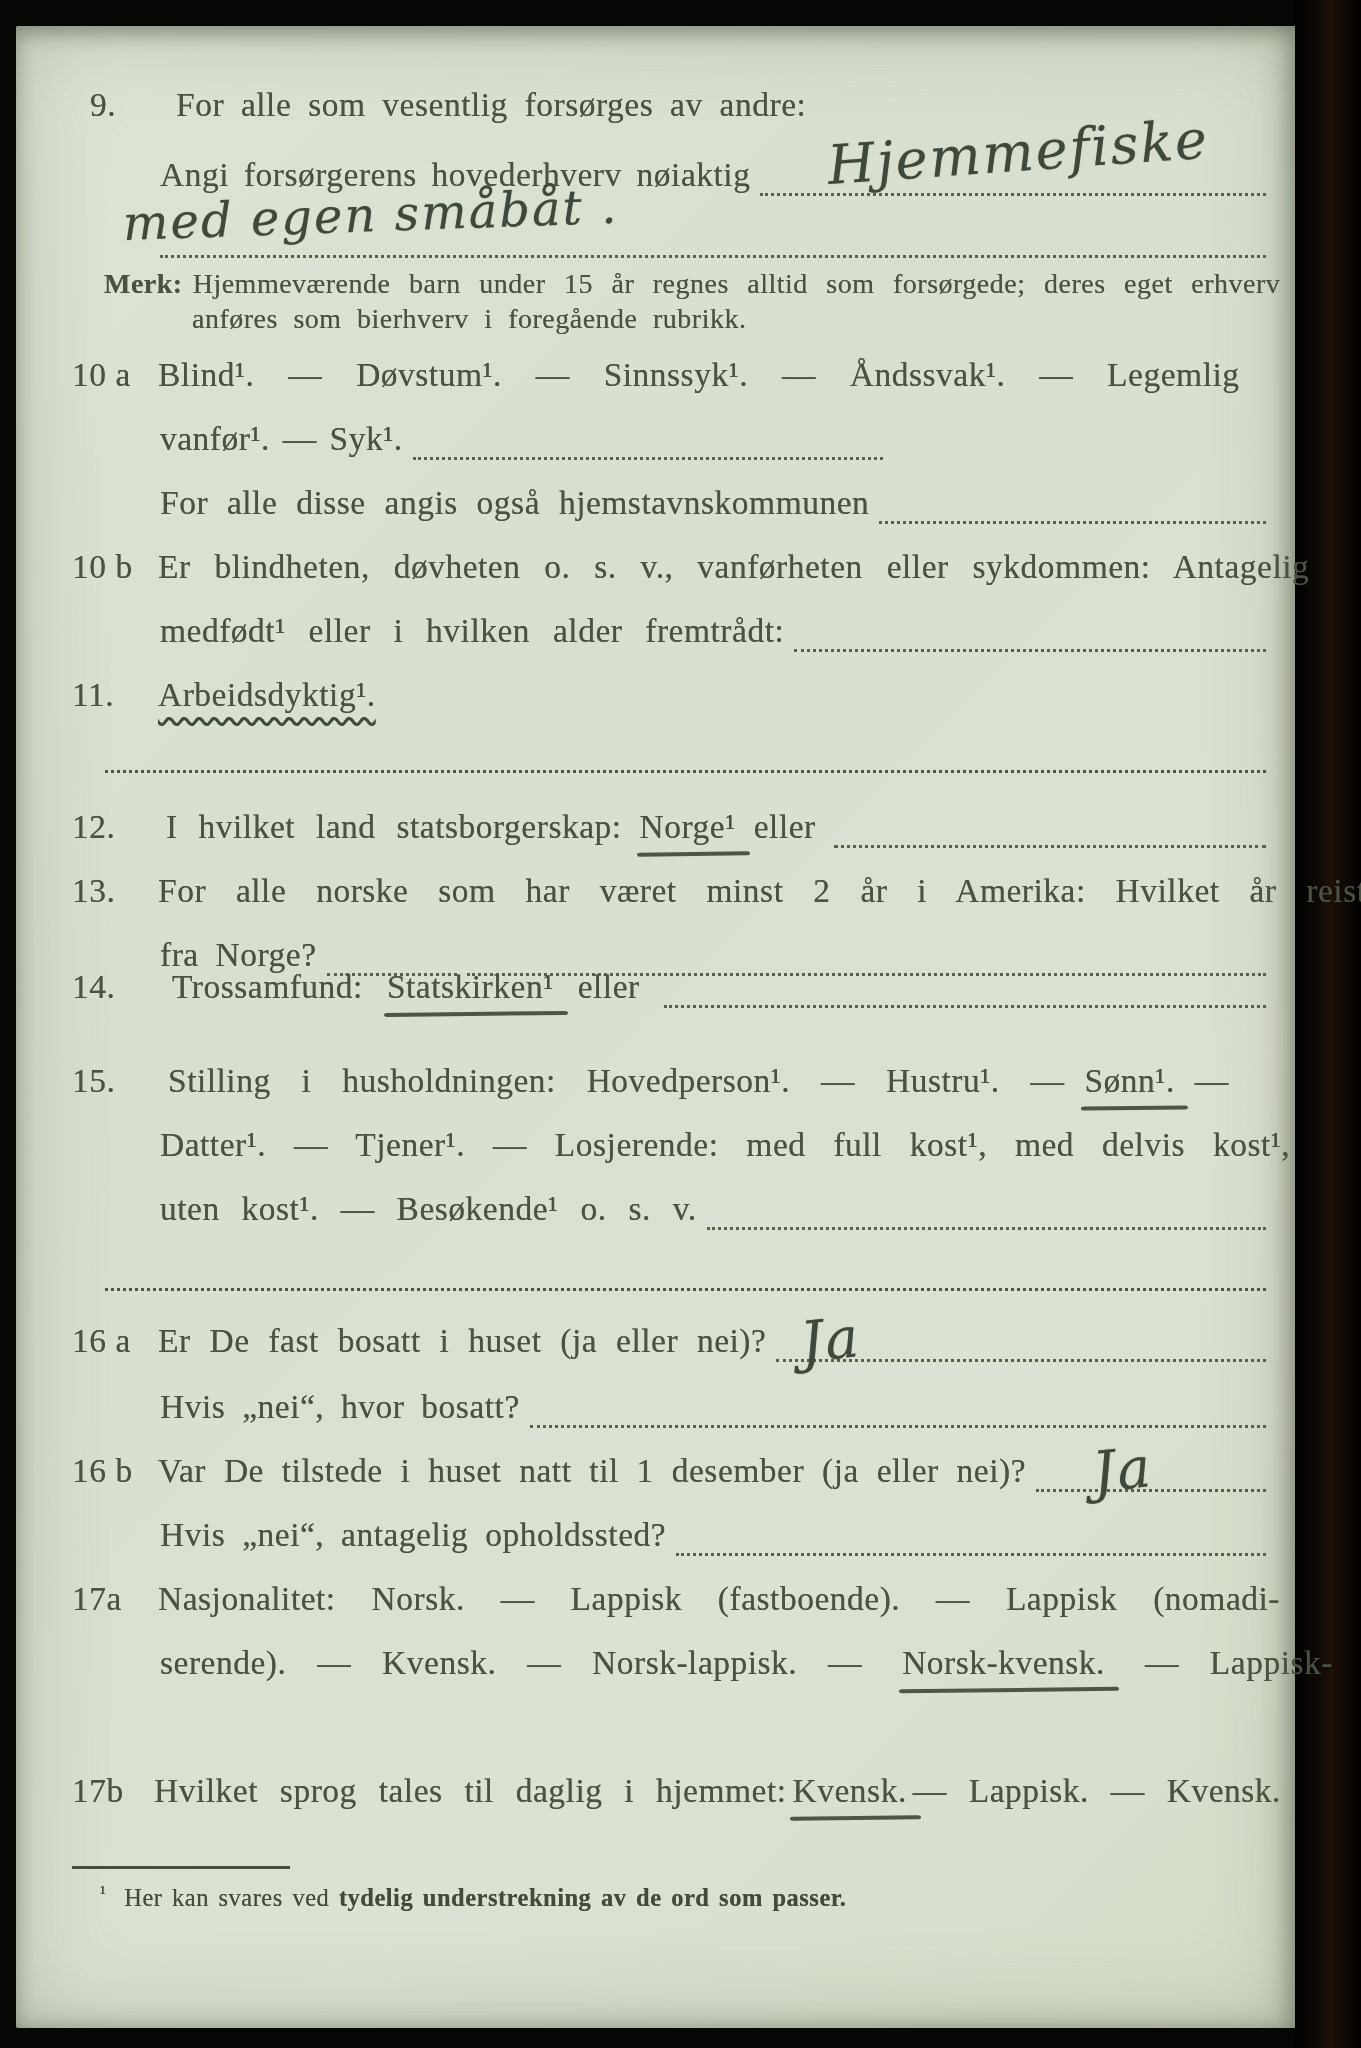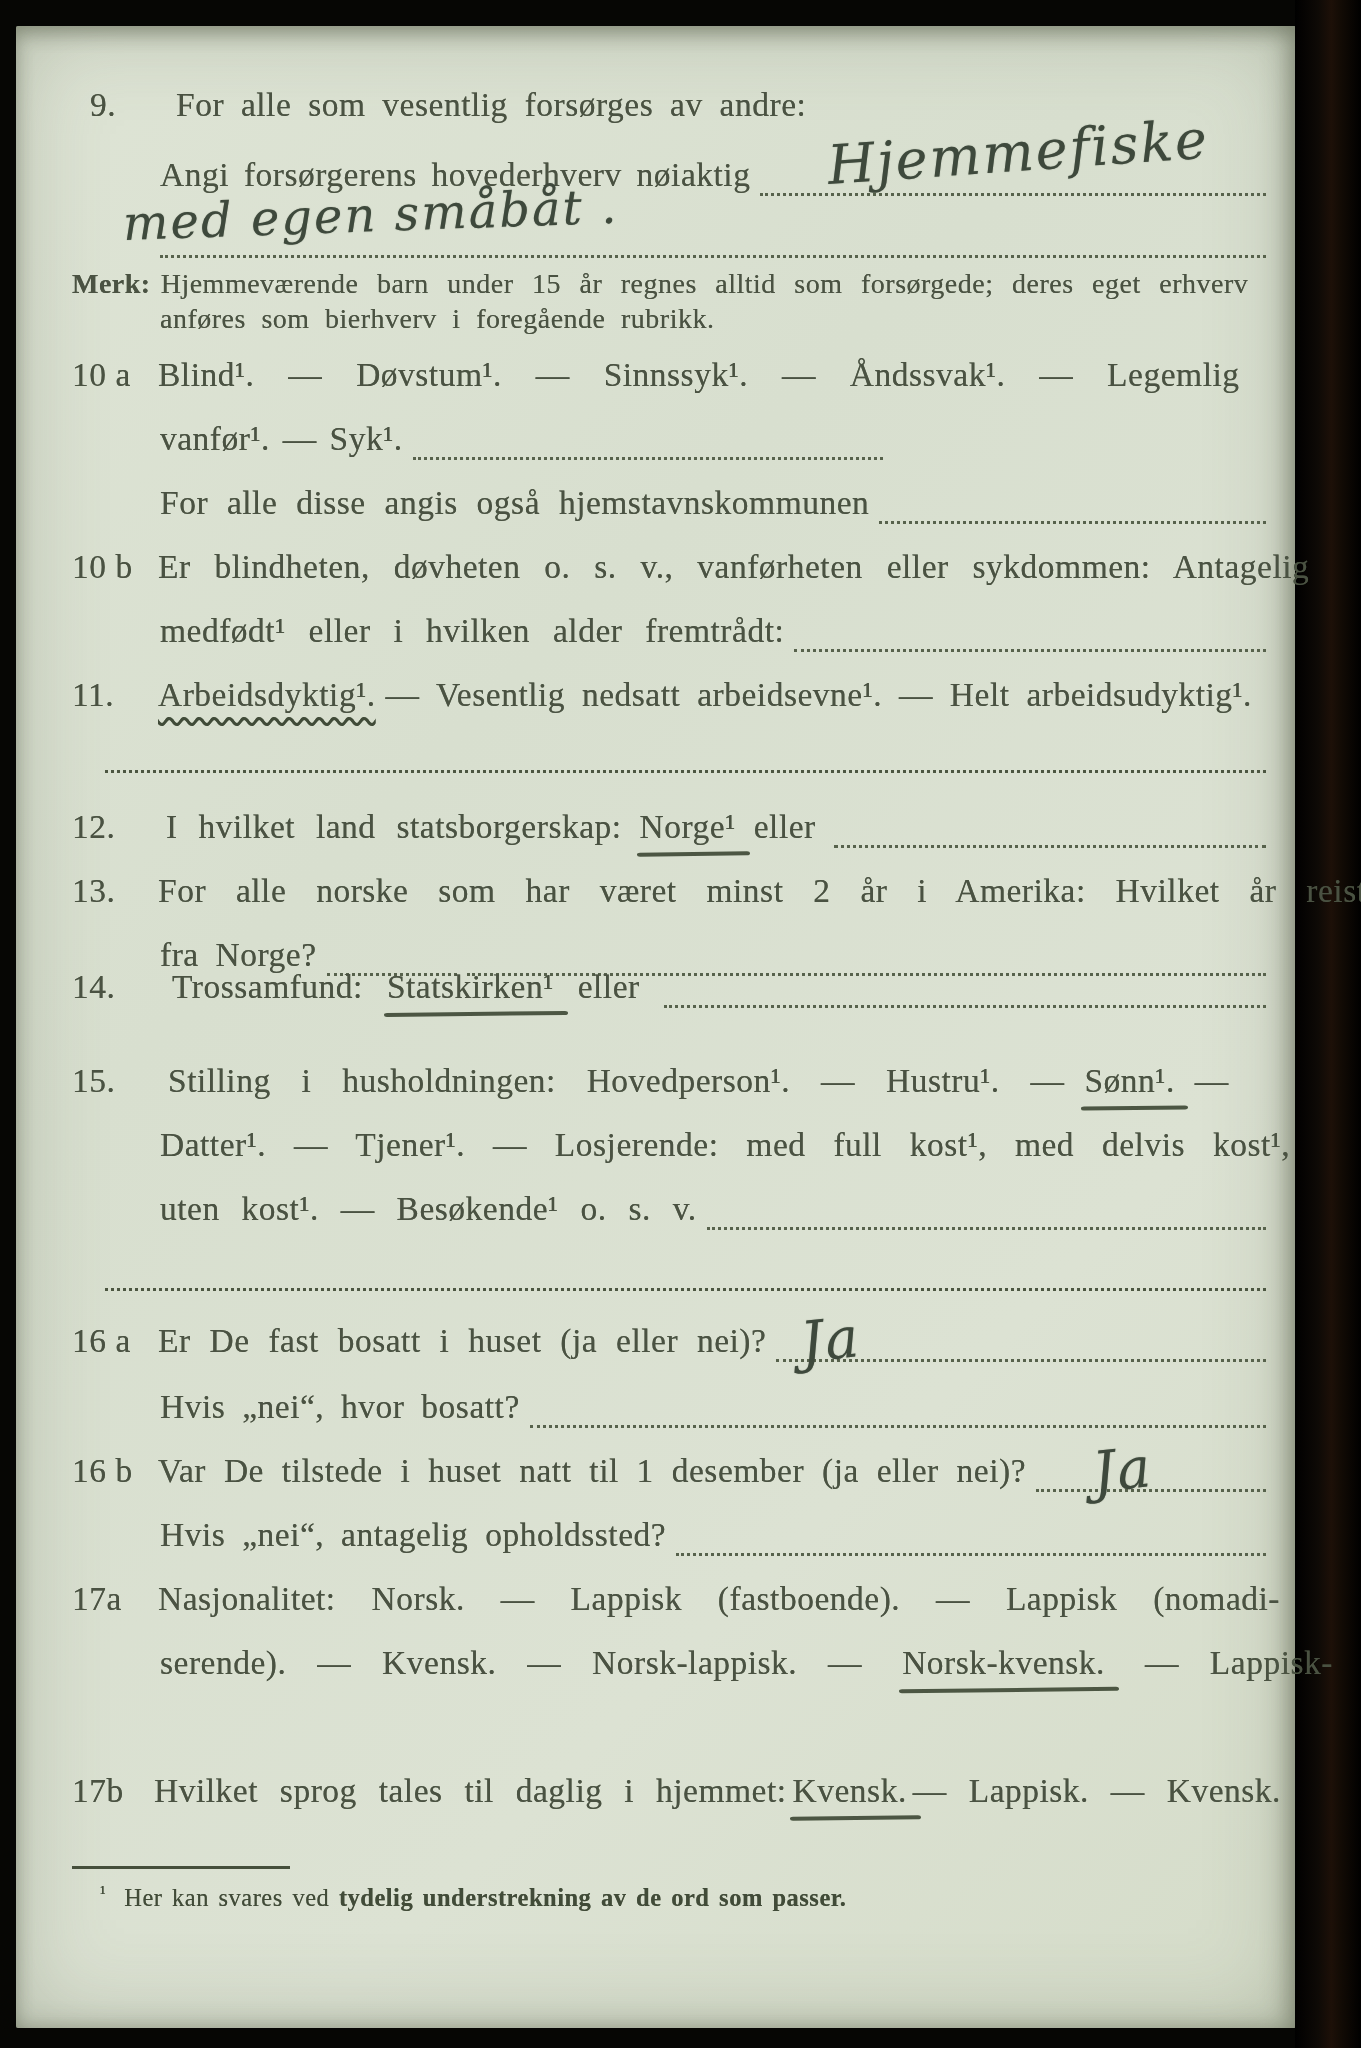--- a/index.html
+++ b/index.html
@@ -49,21 +49,21 @@
   .hand-u { position:relative; }
   .hand-u::after {
     content:""; position:absolute; left:-3px; right:-14px; bottom:-9px; height:3.5px;
     background:#3c4733; border-radius:3px/50%; transform:rotate(-.7deg); opacity:.9;
   }
   .hand-wavy {
     text-decoration:underline; text-decoration-style:wavy;
     text-decoration-color:rgba(60,71,51,.9); text-decoration-thickness:2.5px;
     text-underline-offset:11px;
   }
-  .merk-row { font-size:28px; height:40px; }
+  .merk-row { font-size:28px; height:40px;margin-left:32px; }
   .merk-label { flex:none; min-width:76px; font-weight:bold; }
   .fn-divider { position:absolute; left:72px; top:1866px; width:218px; height:3px; background:#454f3b; }
   .fn-row { font-size:24.5px; height:34px; color:#414b38; left:100px; }
   .fn-marker { font-size:19px; position:relative; top:-7px; flex:none; margin-right:8px; }
   .fn-bold { font-weight:bold;text-align:right; }
 </style>
 </head>
 <body>
 
 <div class="page">
@@ -112,21 +112,20 @@
     <span class="seg" style="word-spacing:15px">Er blindheten, døvheten o. s. v., vanførheten eller sykdommen: Antagelig</span>
   </div>
   <div class="row indent" style="top:612px">
     <span class="seg" style="word-spacing:14px">medfødt¹ eller i hvilken alder fremtrådt:</span>
     <span class="fill"></span>
   </div>
 
   <div class="row" style="top:676px">
     <span class="num">11.</span>
     <span class="seg hand-wavy">Arbeidsdyktig¹.</span>
-    <span class="seg" style="word-spacing:8px">— Vesentlig nedsatt arbeidsevne¹. — Helt arbeidsudyktig¹.</span>
   </div>
 
   <div class="rule" style="top:770px"></div>
 
   <div class="row" style="top:808px;column-gap:18px">
     <span class="num">12.</span>
     <span class="seg" style="word-spacing:12px">I hvilket land statsborgerskap:</span>
     <span class="seg hand-u">Norge¹</span>
     <span class="seg">eller</span>
     <span class="fill"></span>

